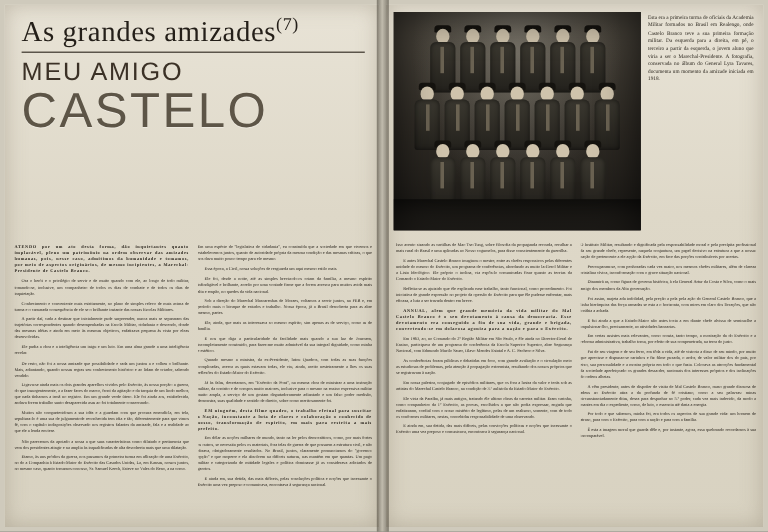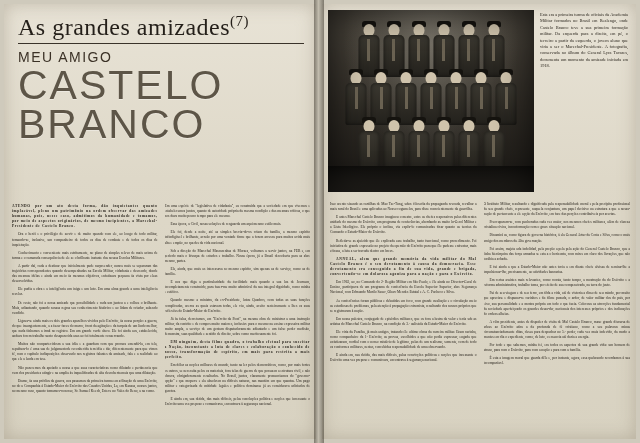--- a/index.html
+++ b/index.html
@@ -63,21 +63,21 @@
     font-size: 15px;
     vertical-align: super;
   }
   .rule {
     height: 1px;
     background: #3a332a;
     margin: 4px 0 6px 0;
   }
   .kicker {
     font-family: "Liberation Sans", sans-serif;
-    font-size: 14px;
+    font-size: 21px;
     letter-spacing: 1.5px;
     color: #3b3126;
     line-height: 1.05;
     font-weight: 400;
   }
   .headline {
     font-family: "Liberation Sans", sans-serif;
     font-size: 41px;
     line-height: 0.92;
     letter-spacing: 2px;
@@ -221,21 +221,20 @@
 
   <div class="page left">
 
     <div class="masthead">
       <div class="series-title">
         <span>As grandes amizades</span><span class="num">(7)</span>
       </div>
       <div class="rule"></div>
       <div class="kicker">MEU AMIGO</div>
       <div class="headline">CASTELO</div>
-      <div class="headline">BRANCO</div>
     </div>
 
     <div class="cols">
       <div class="col">
         <p class="first dropstart">ATENDO por um ato desta forma, dão inquietantes quanto implacável, pleno um patrimônio na ordem observar das amizades humanas, pois, nesse caso, admitimos da humanidade e tomamos, por meio de aspectos originários, de mesmo incipientes, a Marechal-Presidente de Castelo Branco.</p>
         <p>Ora o herói e o privilégio de servir e de muito quando com ele, ao longo de todo militar, tomando-se, inclusive, um companheiro de todos os dias de combate e de todos os dias de inquietação.</p>
         <p>Conhecimento e conveniente mais estritamente, no plano de simples relevo de mais acima de turma e o camarada consequência de ele se o brilhante instante das nossas Escolas Militares.</p>
         <p>A partir daí, cada a destinar que inicialmente pude surpreender, nunca mais se separaram das trajetórias correspondentes quando desempenhadas na Escola Militar, cidadania e descendo, donde das mesmas idéias e ainda em meio às mesmas objetivos, enfatizava pequena às vista por eleas desenvolvidas.</p>
         <p>Ele pudia a obra e a inteligência um inigu e um luto. Em uma alma grande a uma inteligência revelar.</p>
         <p>De resto, não foi a nossa amizade que possibilidade e cada um juntou a e colheu o brilhante. Mais, adiantando, quando nossas regras seu conhecimento histórico e ao lidam de criador, sabendo vendido.</p>

